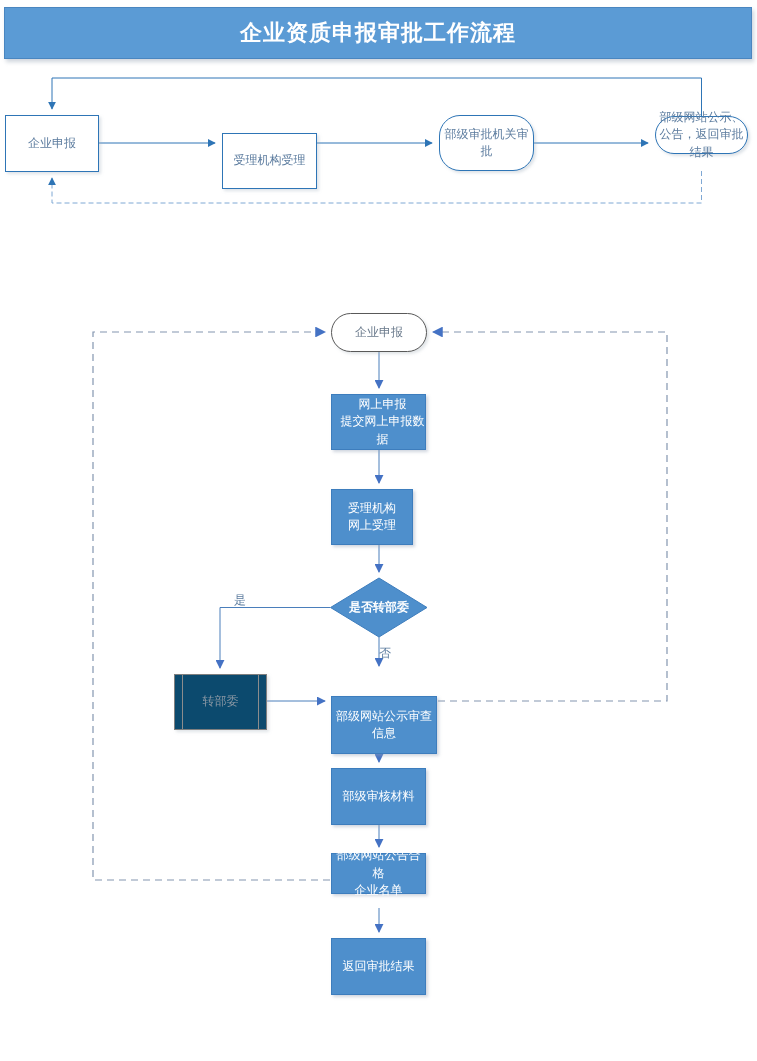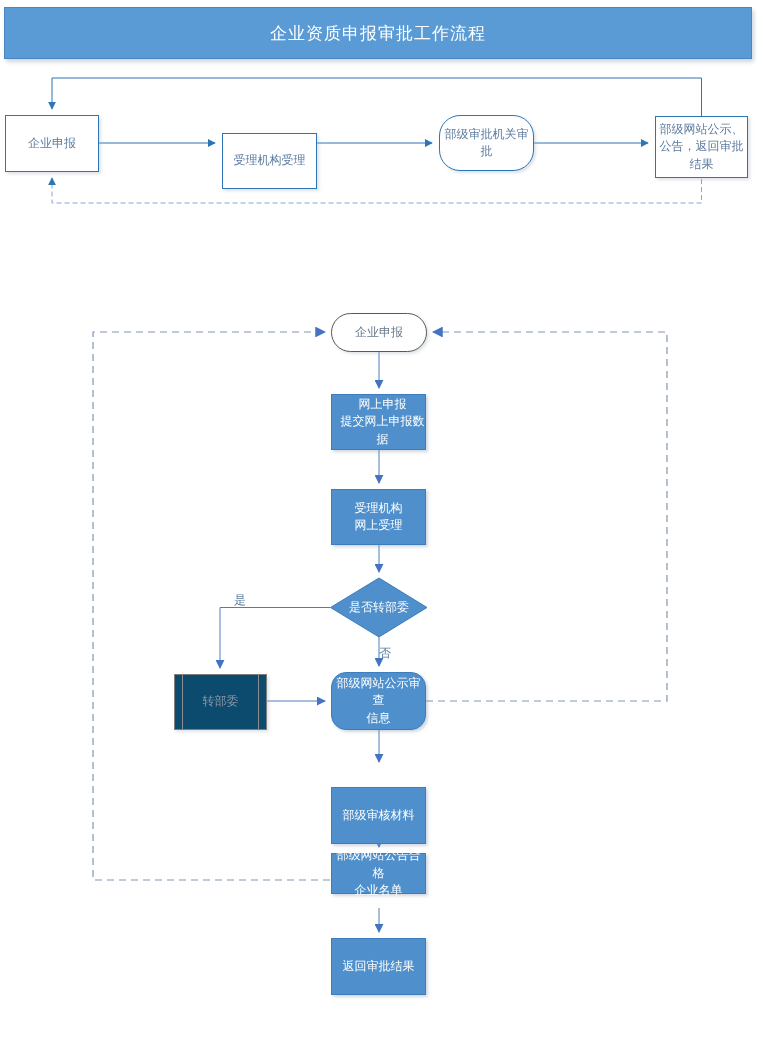--- a/index.html
+++ b/index.html
@@ -7,21 +7,21 @@
     position:relative;width:757px;height:1061px;background:#ffffff;overflow:hidden;
     font-family:"DejaVu Sans","Liberation Sans",sans-serif;
   }
   
   .title-bar{
     position:absolute;left:4px;top:7px;width:746px;height:50px;
     background:var(--header-fill,#5B9BD5);
     border:1px solid var(--header-border,#4a86c0);
     box-shadow:2px 3px 4px rgba(150,165,180,.45);
     display:flex;align-items:center;justify-content:center;
-    color:#ffffff;font-size:17px;font-weight:normal;letter-spacing:1px;
+    color:#ffffff;font-size:22px;font-weight:bold;letter-spacing:1px;
   }
   
   .node{
     position:absolute;display:flex;align-items:center;justify-content:center;
     text-align:center;font-size:12px;line-height:1.45;white-space:pre-line;
     box-sizing:border-box;
   }
   .box-white{
     background:#ffffff;border:1px solid var(--accent-line,#2E75B6);
     color:var(--outline-text,#5b7b9e);
@@ -47,21 +47,21 @@
     position:absolute;top:0;bottom:0;width:1px;background:#8c8c8c;
   }
   .subprocess .bar.left{left:7px;}
   .subprocess .bar.right{right:7px;}
   .subprocess .sub-label{position:relative;z-index:1;}
   .branch-label{
     position:absolute;font-size:12px;color:#5b7b9e;width:18px;text-align:center;
   }
   .diamond-label{
     position:absolute;color:#ffffff;font-size:12px;text-align:center;
-    display:flex;align-items:center;justify-content:center;
+    display:flex;align-items:center;justify-content:center;font-weight:bold;
   }
   svg#connector-layer{position:absolute;left:0;top:0;pointer-events:none;}
   .ln-top{stroke:var(--accent-line,#2E75B6);stroke-width:1;fill:none;}
   .ln-top-dash{stroke:#7fa8d4;stroke-width:1;fill:none;stroke-dasharray:5 3;}
   .ln-flow{stroke:#4a7ebb;stroke-width:1;fill:none;}
   .ln-loop{stroke:var(--dashed-line,#8496B0);stroke-width:1.2;fill:none;stroke-dasharray:7 5;}
   .diamond-shape{fill:var(--process-fill,#4E8FCC);stroke:var(--process-border,#3d7dbd);stroke-width:1;}
 </style>
 </head>
 <body>
@@ -98,44 +98,44 @@
     <path class="ln-loop" d="M330,880 H93 V332 H325" marker-end="url(#ah-mid)"></path>
 
     <polygon class="diamond-shape" points="379,578 427,607.5 379,637 330.5,607.5"></polygon>
   </svg>
 
   <div class="title-bar">企业资质申报审批工作流程</div>
 
   <div class="node box-white" style="left:5px;top:115px;width:94px;height:57px;">企业申报</div>
   <div class="node box-white" style="left:222px;top:133px;width:95px;height:56px;">受理机构受理</div>
   <div class="node box-white" style="left:439px;top:115px;width:95px;height:56px;border-radius:21px;">部级审批机关审批</div>
-  <div class="node box-white" style="left:655px;top:116px;width:93px;height:62px;padding:2px;">部级网站公示、公告，返回审批结果</div>
+  <div class="node box-white" style="left:655px;top:116px;width:93px;height:38px;padding:2px;border-radius:23px;">部级网站公示、公告，返回审批结果</div>
 
   <div class="node stadium" style="left:331px;top:313px;width:96px;height:39px;">企业申报</div>
 
   <div class="node box-blue" style="left:331px;top:394px;width:95px;height:56px;padding-left:8px;">网上申报
 提交网上申报数据</div>
 
-  <div class="node box-blue" style="left:331px;top:489px;width:95px;height:56px;text-align:right;">受理机构
+  <div class="node box-blue" style="left:331px;top:489px;width:82px;height:56px;text-align:right;">受理机构
 网上受理</div>
 
   <div class="diamond-label" style="left:331px;top:578px;width:96px;height:59px;">是否转部委</div>
 
   <div class="branch-label" style="left:231px;top:592px;">是</div>
   <div class="branch-label" style="left:376px;top:645px;">否</div>
 
   <div class="node subprocess" style="left:174px;top:674px;width:93px;height:56px;">
     <span class="bar left"></span>
     <span class="bar right"></span>
     <span class="sub-label">转部委</span>
   </div>
 
-  <div class="node box-blue" style="left:331px;top:672px;width:95px;height:58px;border-radius:15px;">部级网站公示审查
+  <div class="node box-blue" style="left:331px;top:696px;width:106px;height:58px;">部级网站公示审查
 信息</div>
 
-  <div class="node box-blue" style="left:331px;top:768px;width:95px;height:57px;margin-top:19px;">部级审核材料</div>
+  <div class="node box-blue" style="left:331px;top:768px;width:95px;height:57px;">部级审核材料</div>
 
   <div class="node box-blue" style="left:331px;top:853px;width:95px;height:41px;">部级网站公告合格
 企业名单</div>
 
   <div class="node box-blue" style="left:331px;top:938px;width:95px;height:57px;">返回审批结果</div>
 
 </div>
 
 </body></html>

